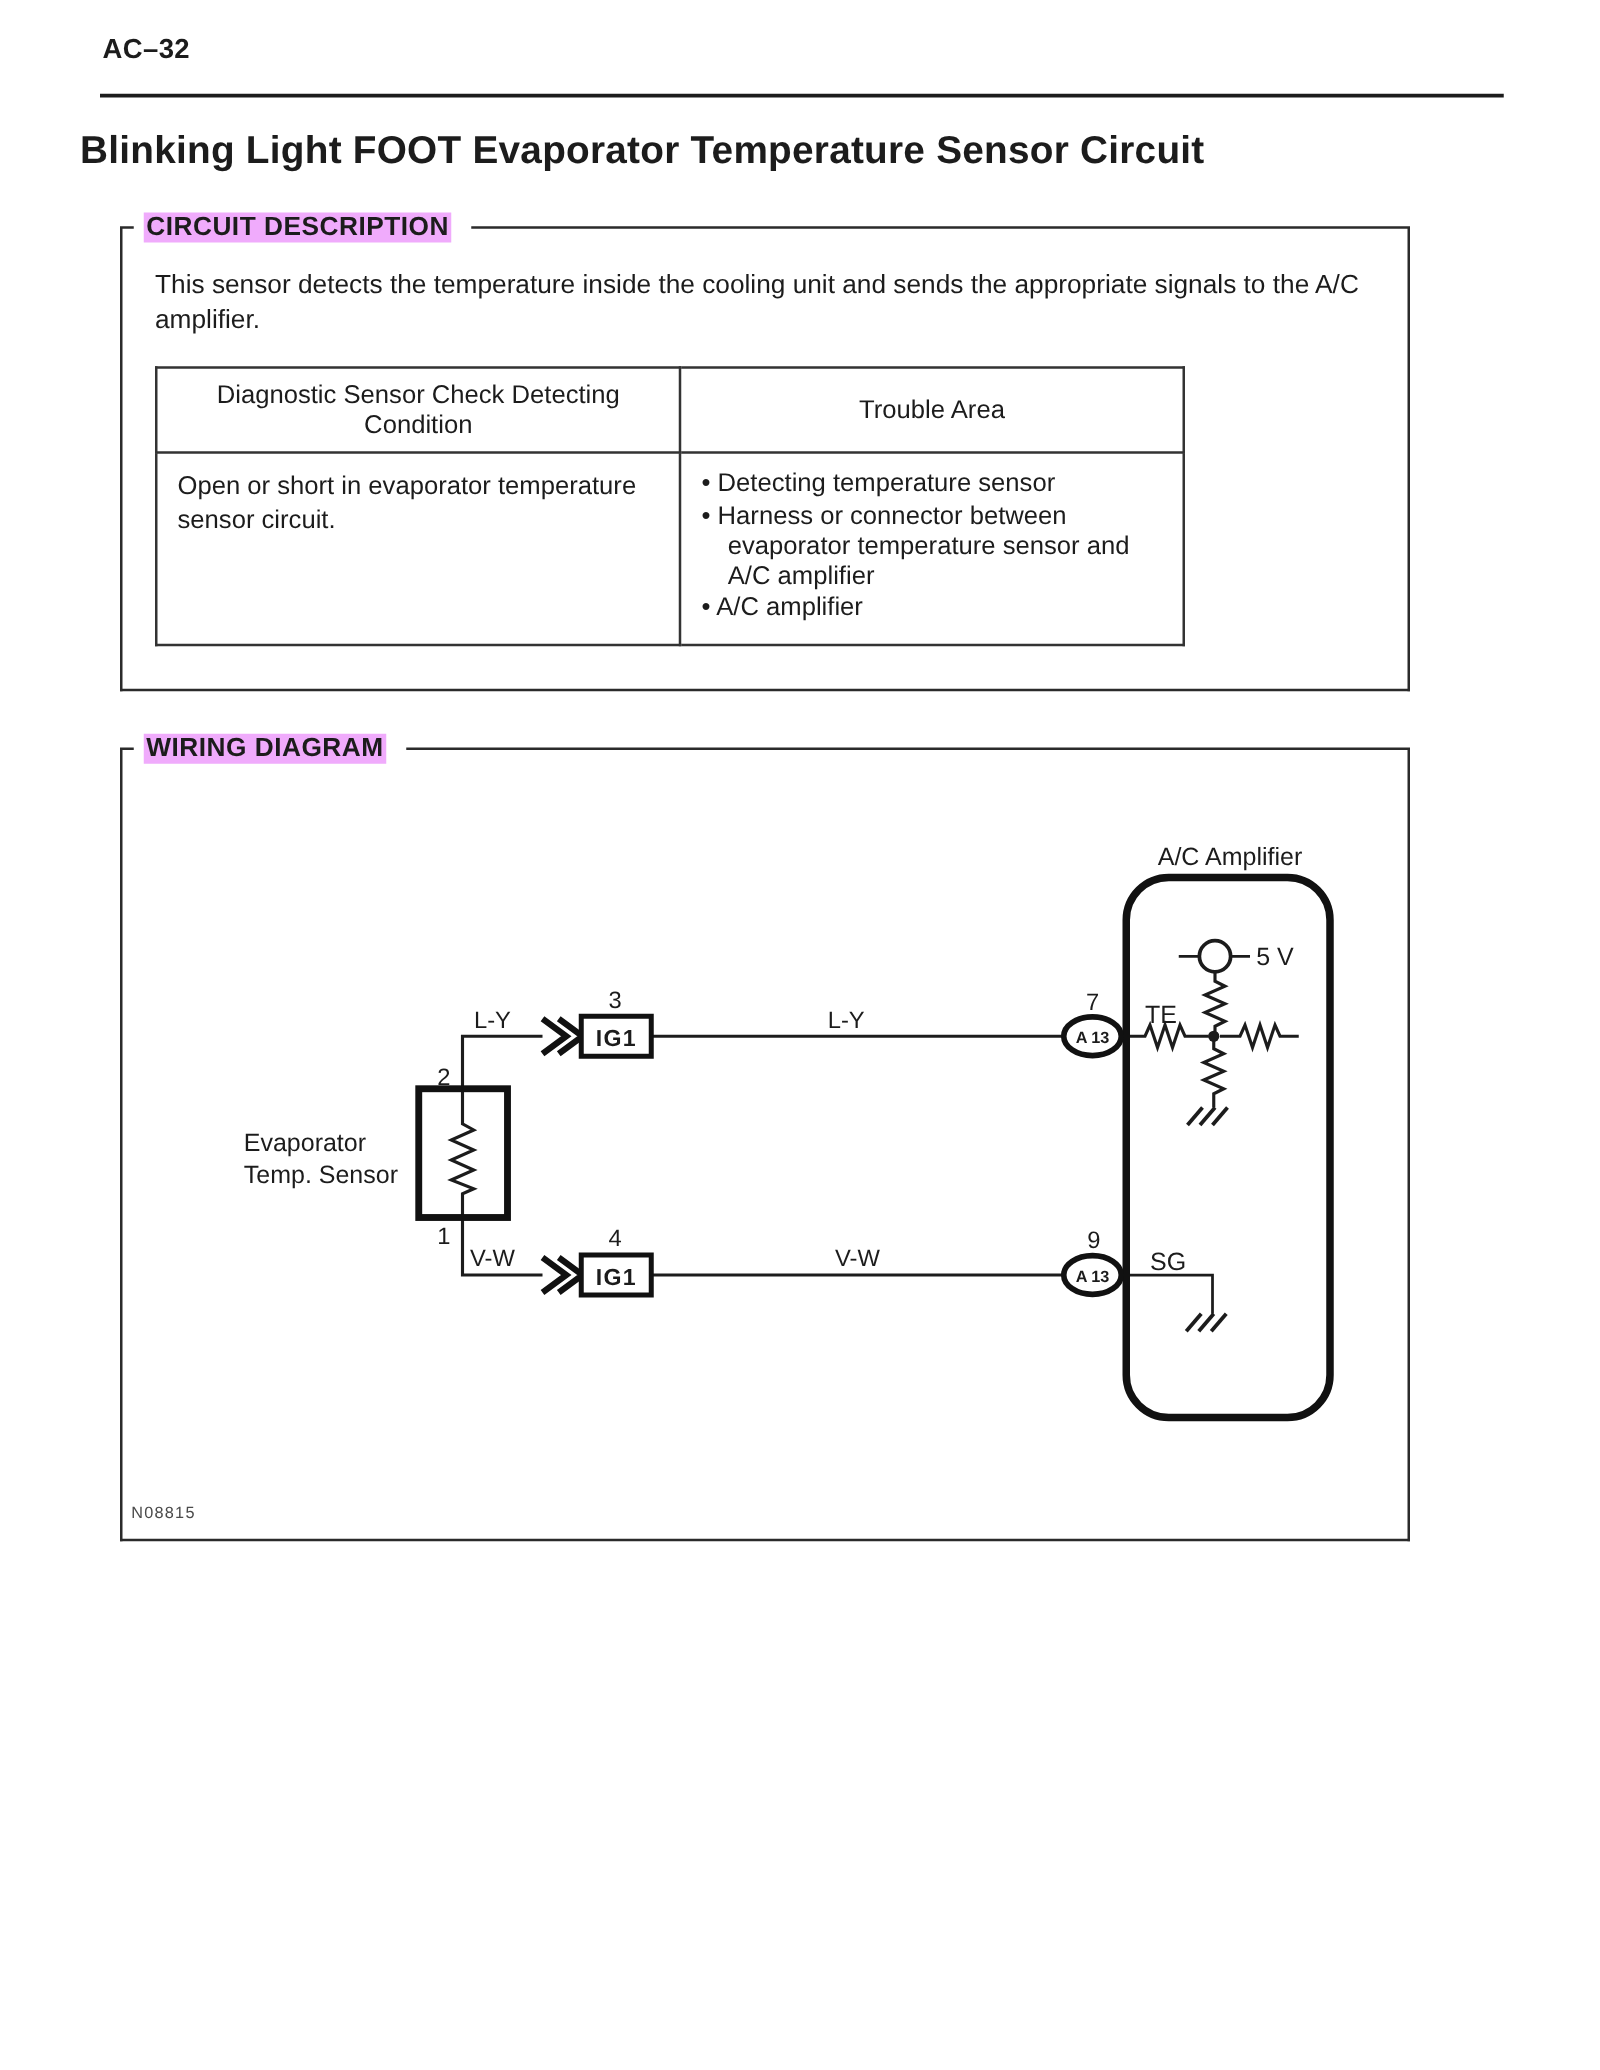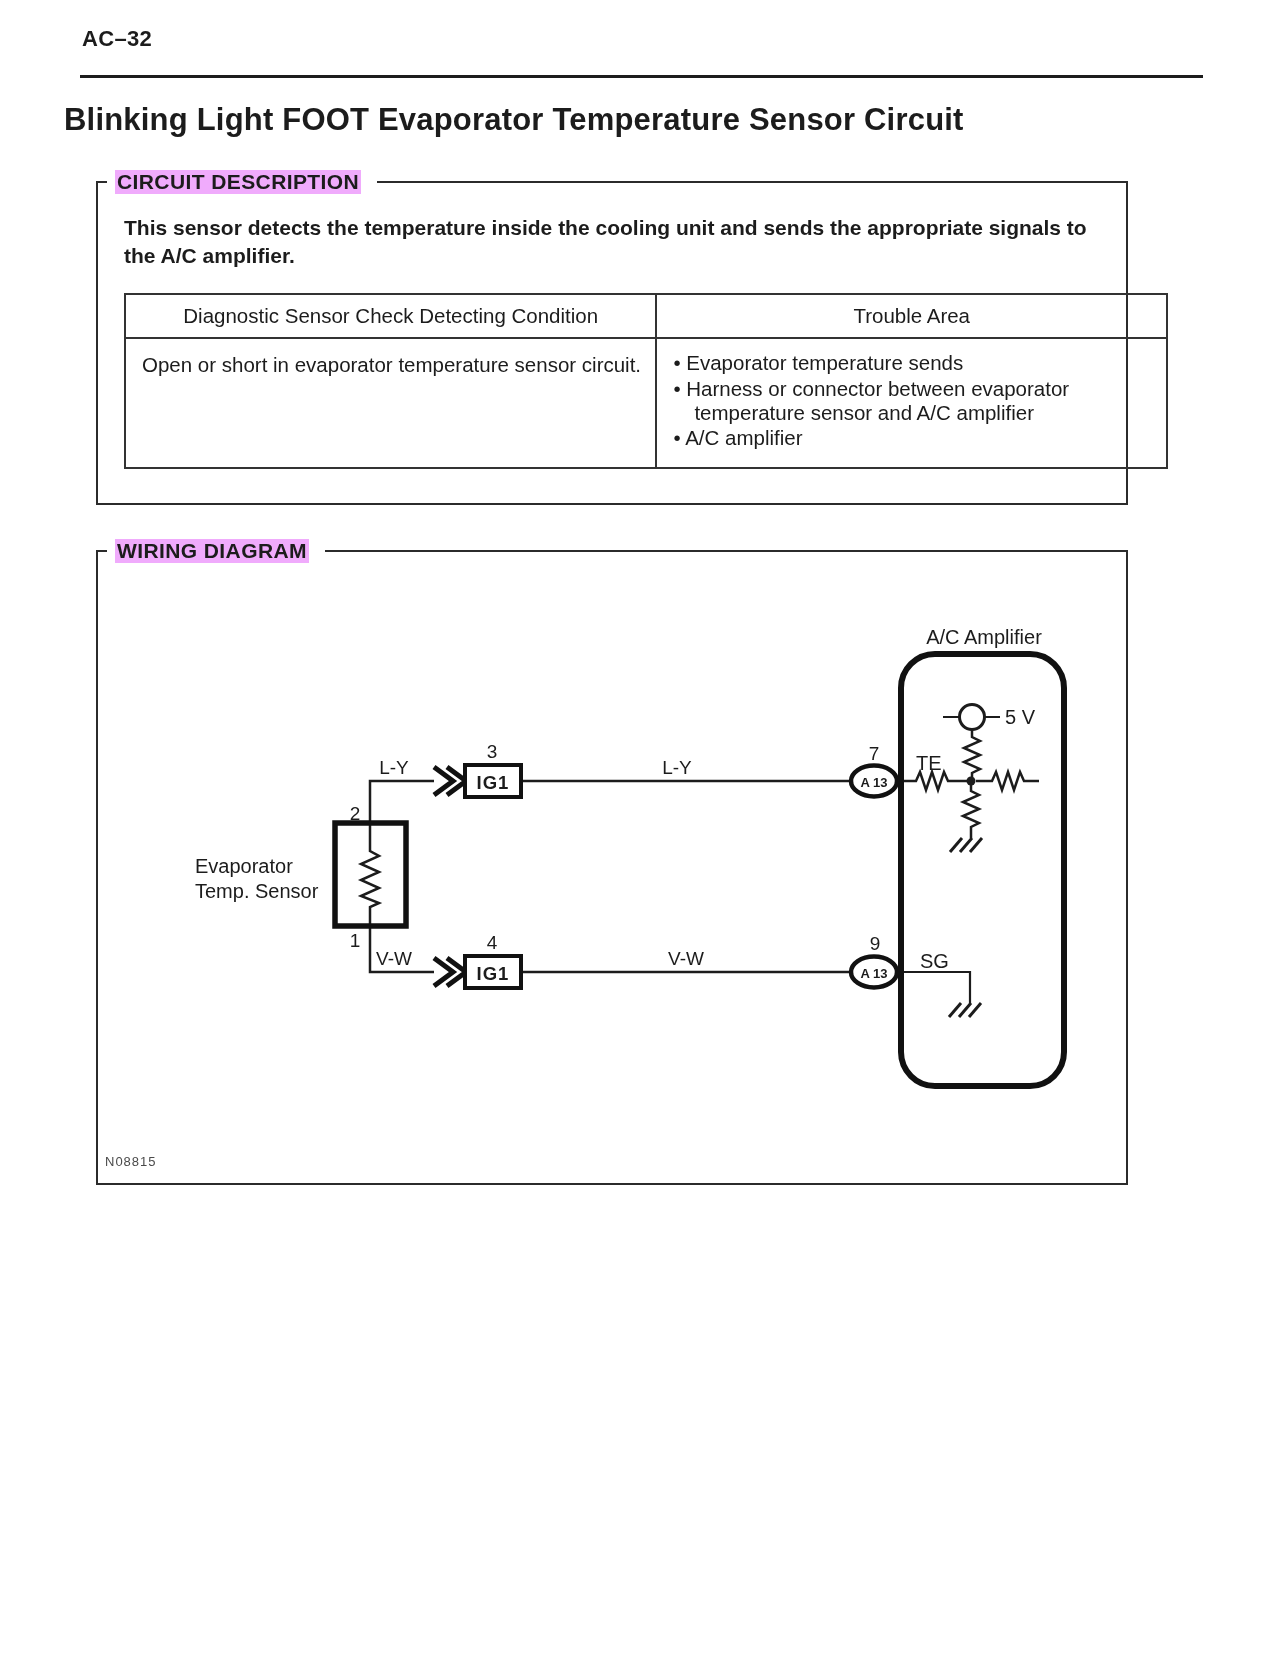--- a/index.html
+++ b/index.html
@@ -29,25 +29,25 @@
   .panel-head {
     position:absolute; top:-16px; left:-2px; right:-2px;
     height:32px; display:flex; align-items:center;
   }
   .panel-head .stub { width:11px; border-top:2px solid #2b2b2b; margin-right:8px; }
   .panel-head h2 { font-size:21px; font-weight:bold; letter-spacing:.4px; white-space:nowrap; margin-right:16px; background:#f0abfc; padding:0 2px; }
   .panel-head .rule-fill { flex:1; border-top:2px solid #2b2b2b; }
 
   .panel.circuit { margin-top:44px; min-height:288px; }
   .circuit-body { padding:32px 26px 34px 26px; }
-  .circuit-body p { font-size:21px; line-height:1.32; max-width:990px;font-weight:bold; }
+  .circuit-body p { font-size:21px; line-height:1.32; max-width:990px; }
 
   table.diag {
     margin-top:24px;
-    width:1044px;
+    width:824px;
     border-collapse:collapse;
     font-size:20.5px;
   }
   table.diag th, table.diag td { border:2px solid #333; }
   table.diag th {
     font-weight:normal; text-align:center;
     padding:9px 6px; font-size:20.5px;
   }
   table.diag td { vertical-align:top; padding:12px 14px 16px 16px; }
   td.cond { width:51%; line-height:1.32; }
@@ -88,21 +88,21 @@
         <tr>
           <th>Diagnostic Sensor Check Detecting Condition</th>
           <th>Trouble Area</th>
         </tr>
       </thead>
       <tbody>
         <tr>
           <td class="cond">Open or short in evaporator temperature sensor circuit.</td>
           <td>
             <ul class="trouble">
-              <li>Evaporator temperature sends</li>
+              <li>Detecting temperature sensor</li>
               <li>Harness or connector between evaporator temperature sensor and A/C amplifier</li>
               <li>A/C amplifier</li>
             </ul>
           </td>
         </tr>
       </tbody>
     </table>
   </div>
 </section>
 

